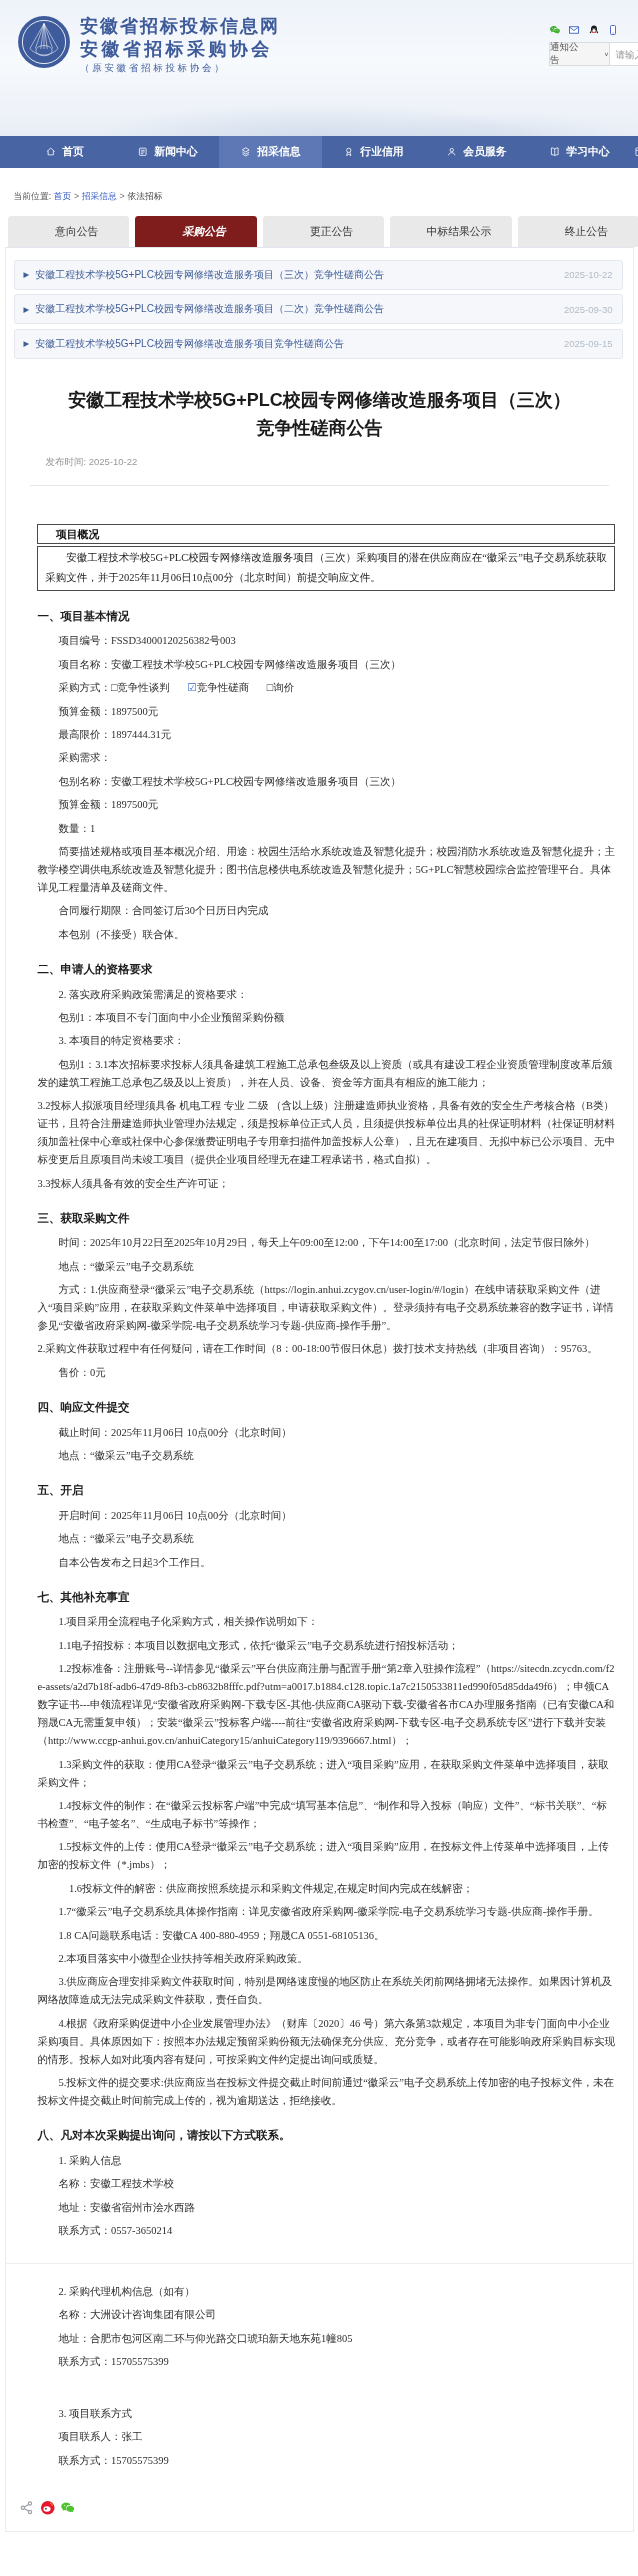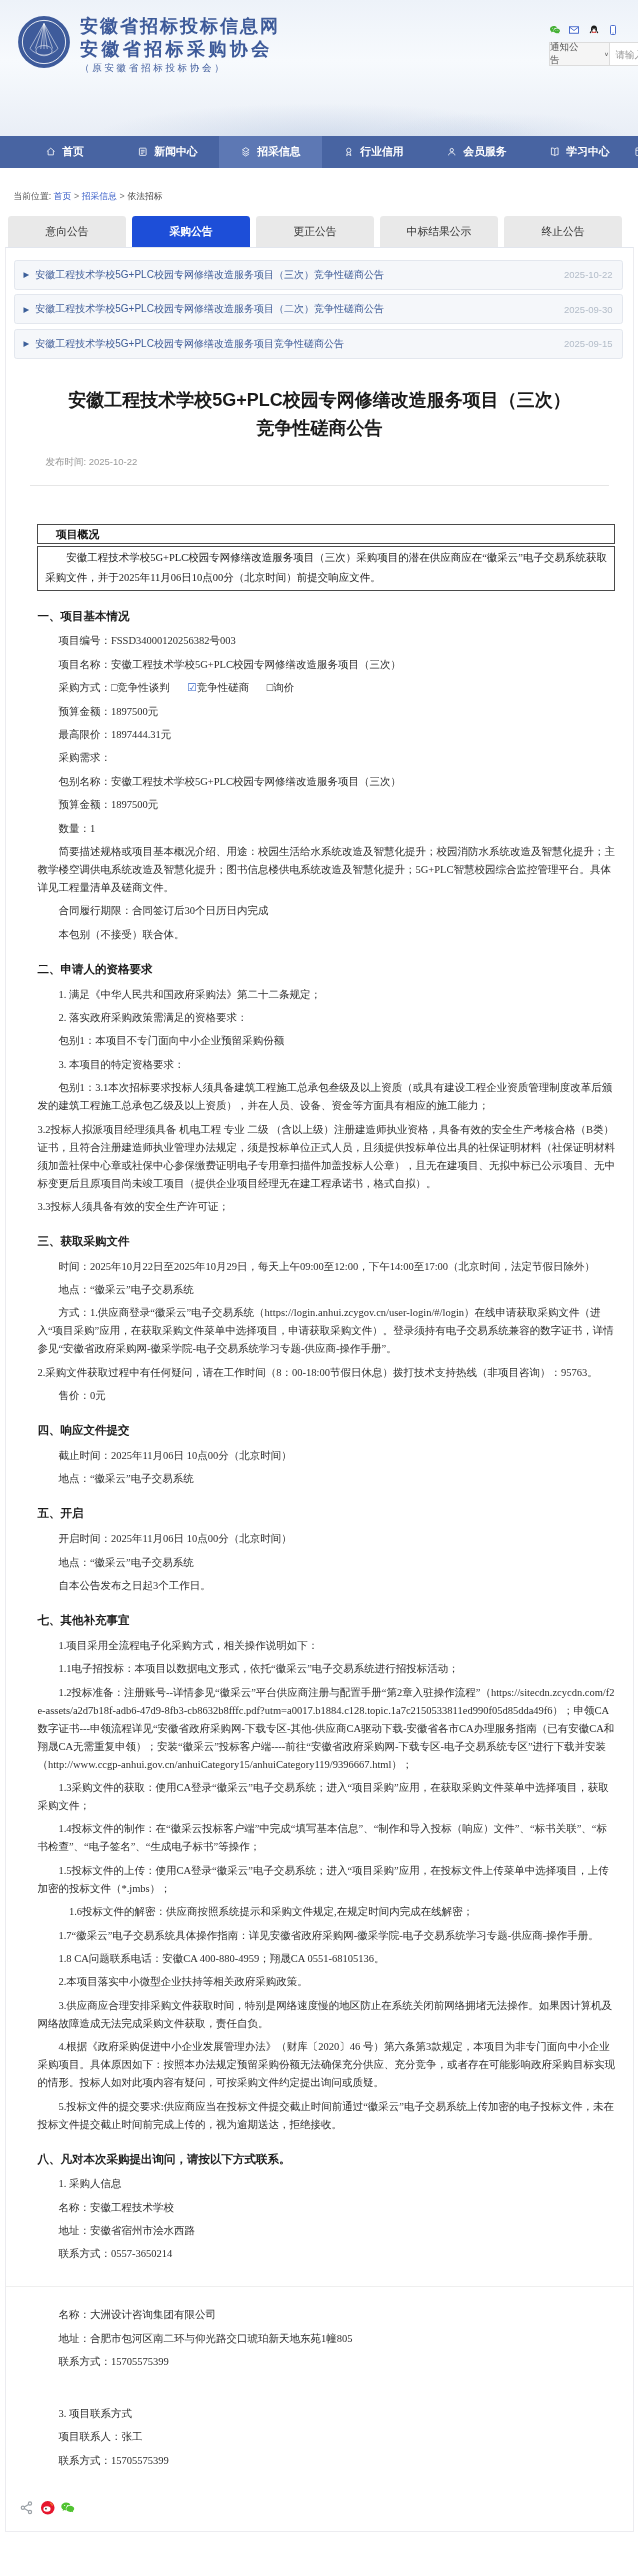--- a/index.html
+++ b/index.html
@@ -31,22 +31,22 @@
   .nav-partial{position:absolute;right:-6px;top:10px;width:11.5px;height:11.5px;}
 
   
   .breadcrumb{margin:23px 0 0 13.5px;font-size:8.8px;color:#555;height:12px;}
   .bc-link{color:#3a5fc8;cursor:pointer;}
   .bc-cur{color:#444;}
   .bc-sep{color:#777;margin:0 2.7px;}
 
   
   .tabs{display:flex;gap:6px;padding-left:8px;margin-top:13px;}
-  .tab{width:118px;height:31px;background:#e9e9e9;color:#333;font-size:10.8px;display:flex;align-items:center;justify-content:center;border-radius:3.4px 3.4px 0 0;cursor:pointer;}
-  .tab.active{background:#1d4ed8;color:#fff;font-weight:bold;}
+  .tab{width:118px;height:31px;background:#e9e9e9;color:#333;font-size:10.8px;display:flex;align-items:center;justify-content:center;border-radius:3.4px 3.4px 0 0;cursor:pointer;padding-left:16px;}
+  .tab.active{background:#7f1d1d;color:#fff;font-weight:bold;font-style:italic;}
 
   
   .card{margin:0 5.4px;background:#fff;border:0.7px solid #ececf0;border-top:0.7px solid #e2e6ee;box-sizing:border-box;padding-bottom:16px;}
   .list-area{padding:11.5px 9.5px 0 7.4px;}
   .list-item{height:28px;background:#f5f7fa;border:0.7px solid #e3e7ee;border-radius:2.7px;display:flex;align-items:center;padding:0 9.5px 0 8.8px;margin-bottom:4.7px;cursor:pointer;}
   .list-arrow{color:#3c5f99;font-size:7.4px;margin-right:6px;}
   .list-title{color:#3f5c97;font-size:10px;flex:1;white-space:nowrap;overflow:hidden;}
   .list-date{color:#b3bdc9;font-size:9.5px;margin-left:8px;}
 
   .article-title{margin-top:27px;padding:0 57px;text-align:center;font-size:18px;font-weight:bold;color:#1b1b1b;line-height:28px;}
@@ -240,21 +240,20 @@
         <div class="ab-p">预算金额：1897500元</div>
         <div class="ab-p">最高限价：1897444.31元</div>
         <div class="ab-p">采购需求：</div>
         <div class="ab-p">包别名称：安徽工程技术学校5G+PLC校园专网修缮改造服务项目（三次）</div>
         <div class="ab-p">预算金额：1897500元</div>
         <div class="ab-p">数量：1</div>
         <div class="ab-p">简要描述规格或项目基本概况介绍、用途：校园生活给水系统改造及智慧化提升；校园消防水系统改造及智慧化提升；主教学楼空调供电系统改造及智慧化提升；图书信息楼供电系统改造及智慧化提升；5G+PLC智慧校园综合监控管理平台。具体详见工程量清单及磋商文件。</div>
         <div class="ab-p">合同履行期限：合同签订后30个日历日内完成</div>
         <div class="ab-p">本包别（不接受）联合体。</div>
         <div class="ab-h">二、申请人的资格要求</div>
-        <div class="ab-p">1. 满足《中华人民共和国政府采购法》第二十二条规定；</div>
         <div class="ab-p">2. 落实政府采购政策需满足的资格要求：</div>
         <div class="ab-p">包别1：本项目不专门面向中小企业预留采购份额</div>
         <div class="ab-p">3. 本项目的特定资格要求：</div>
         <div class="ab-p">包别1：3.1本次招标要求投标人须具备建筑工程施工总承包叁级及以上资质（或具有建设工程企业资质管理制度改革后颁发的建筑工程施工总承包乙级及以上资质），并在人员、设备、资金等方面具有相应的施工能力；</div>
         <div class="ab-p ni">3.2投标人拟派项目经理须具备 机电工程 专业 二级 （含以上级）注册建造师执业资格，具备有效的安全生产考核合格（B类）证书，且符合注册建造师执业管理办法规定，须是投标单位正式人员，且须提供投标单位出具的社保证明材料（社保证明材料须加盖社保中心章或社保中心参保缴费证明电子专用章扫描件加盖投标人公章），且无在建项目、无拟中标已公示项目、无中标变更后且原项目尚未竣工项目（提供企业项目经理无在建工程承诺书，格式自拟）。</div>
         <div class="ab-p ni">3.3投标人须具备有效的安全生产许可证；</div>
         <div class="ab-h">三、获取采购文件</div>
         <div class="ab-p">时间：2025年10月22日至2025年10月29日，每天上午09:00至12:00，下午14:00至17:00（北京时间，法定节假日除外）</div>
         <div class="ab-p">地点：“徽采云”电子交易系统</div>
         <div class="ab-p">方式：1.供应商登录“徽采云”电子交易系统（https://login.anhui.zcygov.cn/user-login/#/login）在线申请获取采购文件（进入“项目采购”应用，在获取采购文件菜单中选择项目，申请获取采购文件）。登录须持有电子交易系统兼容的数字证书，详情参见“安徽省政府采购网-徽采学院-电子交易系统学习专题-供应商-操作手册”。</div>
@@ -280,20 +279,21 @@
         <div class="ab-p">2.本项目落实中小微型企业扶持等相关政府采购政策。</div>
         <div class="ab-p">3.供应商应合理安排采购文件获取时间，特别是网络速度慢的地区防止在系统关闭前网络拥堵无法操作。如果因计算机及网络故障造成无法完成采购文件获取，责任自负。</div>
         <div class="ab-p">4.根据《政府采购促进中小企业发展管理办法》（财库〔2020〕46 号）第六条第3款规定，本项目为非专门面向中小企业采购项目。具体原因如下：按照本办法规定预留采购份额无法确保充分供应、充分竞争，或者存在可能影响政府采购目标实现的情形。投标人如对此项内容有疑问，可按采购文件约定提出询问或质疑。</div>
         <div class="ab-p">5.投标文件的提交要求:供应商应当在投标文件提交截止时间前通过“徽采云”电子交易系统上传加密的电子投标文件，未在投标文件提交截止时间前完成上传的，视为逾期送达，拒绝接收。</div>
         <div class="ab-h">八、凡对本次采购提出询问，请按以下方式联系。</div>
         <div class="ab-p">1. 采购人信息</div>
         <div class="ab-p">名称：安徽工程技术学校</div>
         <div class="ab-p">地址：安徽省宿州市浍水西路</div>
         <div class="ab-p">联系方式：0557-3650214</div>
         <div class="b-gap"></div>
+        <div class="ab-p">2. 采购代理机构信息（如有）</div>
         <div class="ab-p">名称：大洲设计咨询集团有限公司</div>
         <div class="ab-p">地址：合肥市包河区南二环与仰光路交口琥珀新天地东苑1幢805</div>
         <div class="ab-p">联系方式：15705575399</div>
         <div class="b-sp"></div>
         <div class="ab-p">3. 项目联系方式</div>
         <div class="ab-p">项目联系人：张工</div>
         <div class="ab-p">联系方式：15705575399</div>
       </div>
   </div>
 

